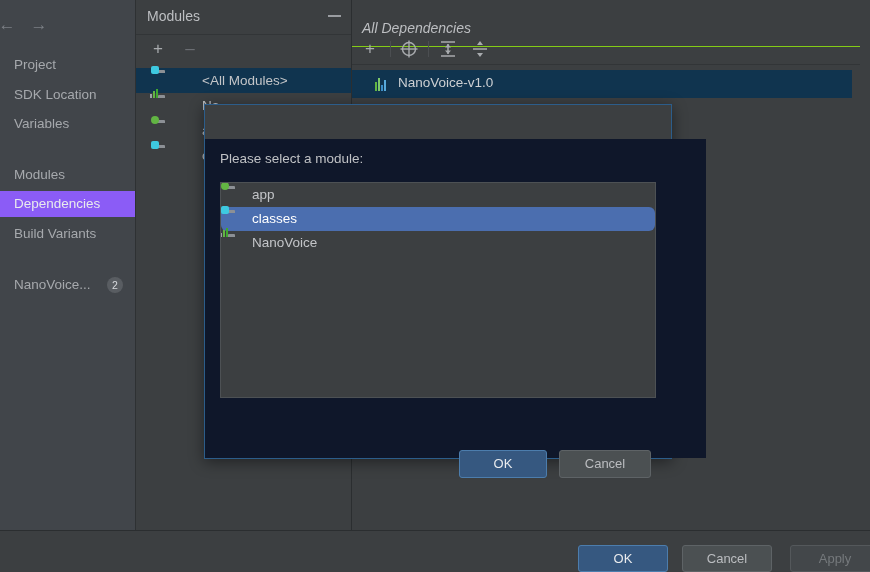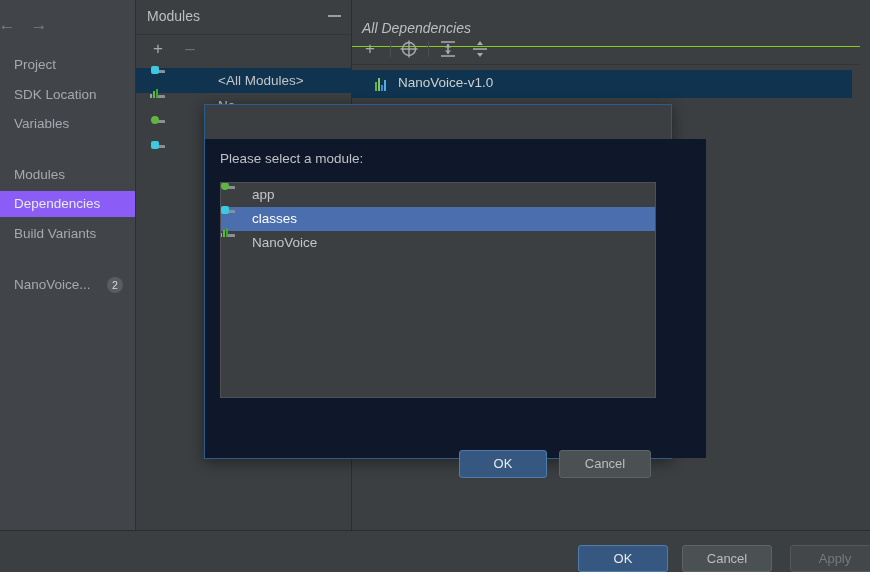--- a/index.html
+++ b/index.html
@@ -124,21 +124,21 @@
   #modules-tree {
     position: absolute;
     left: 0; top: 68px;
     width: 215px;
     height: 100px;
   }
   .tree-row {
     position: relative;
     height: 25px;
     line-height: 25px;
-    padding-left: 38px;
+    padding-left: 22px;
     white-space: nowrap;
     color: #c3c5c8;
     font-size: 13.5px;
   }
   .tree-row.selected {
     background: #10344f;
   }
   .tree-icon {
     position: absolute;
     left: 22px;
@@ -365,20 +365,21 @@
     position: relative;
     height: 24px;
     line-height: 24px;
     white-space: nowrap;
     color: #c3c5c8;
     font-size: 13.5px;
   }
   .list-row.selected {
     background: #4b6eaf;
     color: #ffffff;
+    border-radius: 6px;
   }
   .list-row .li-icon {
     position: absolute;
     left: 7px; top: 6px;
     width: 16px; height: 13px;
   }
   .list-row .li-label {
     margin-left: 31px;
   }
   #dialog-ok {

